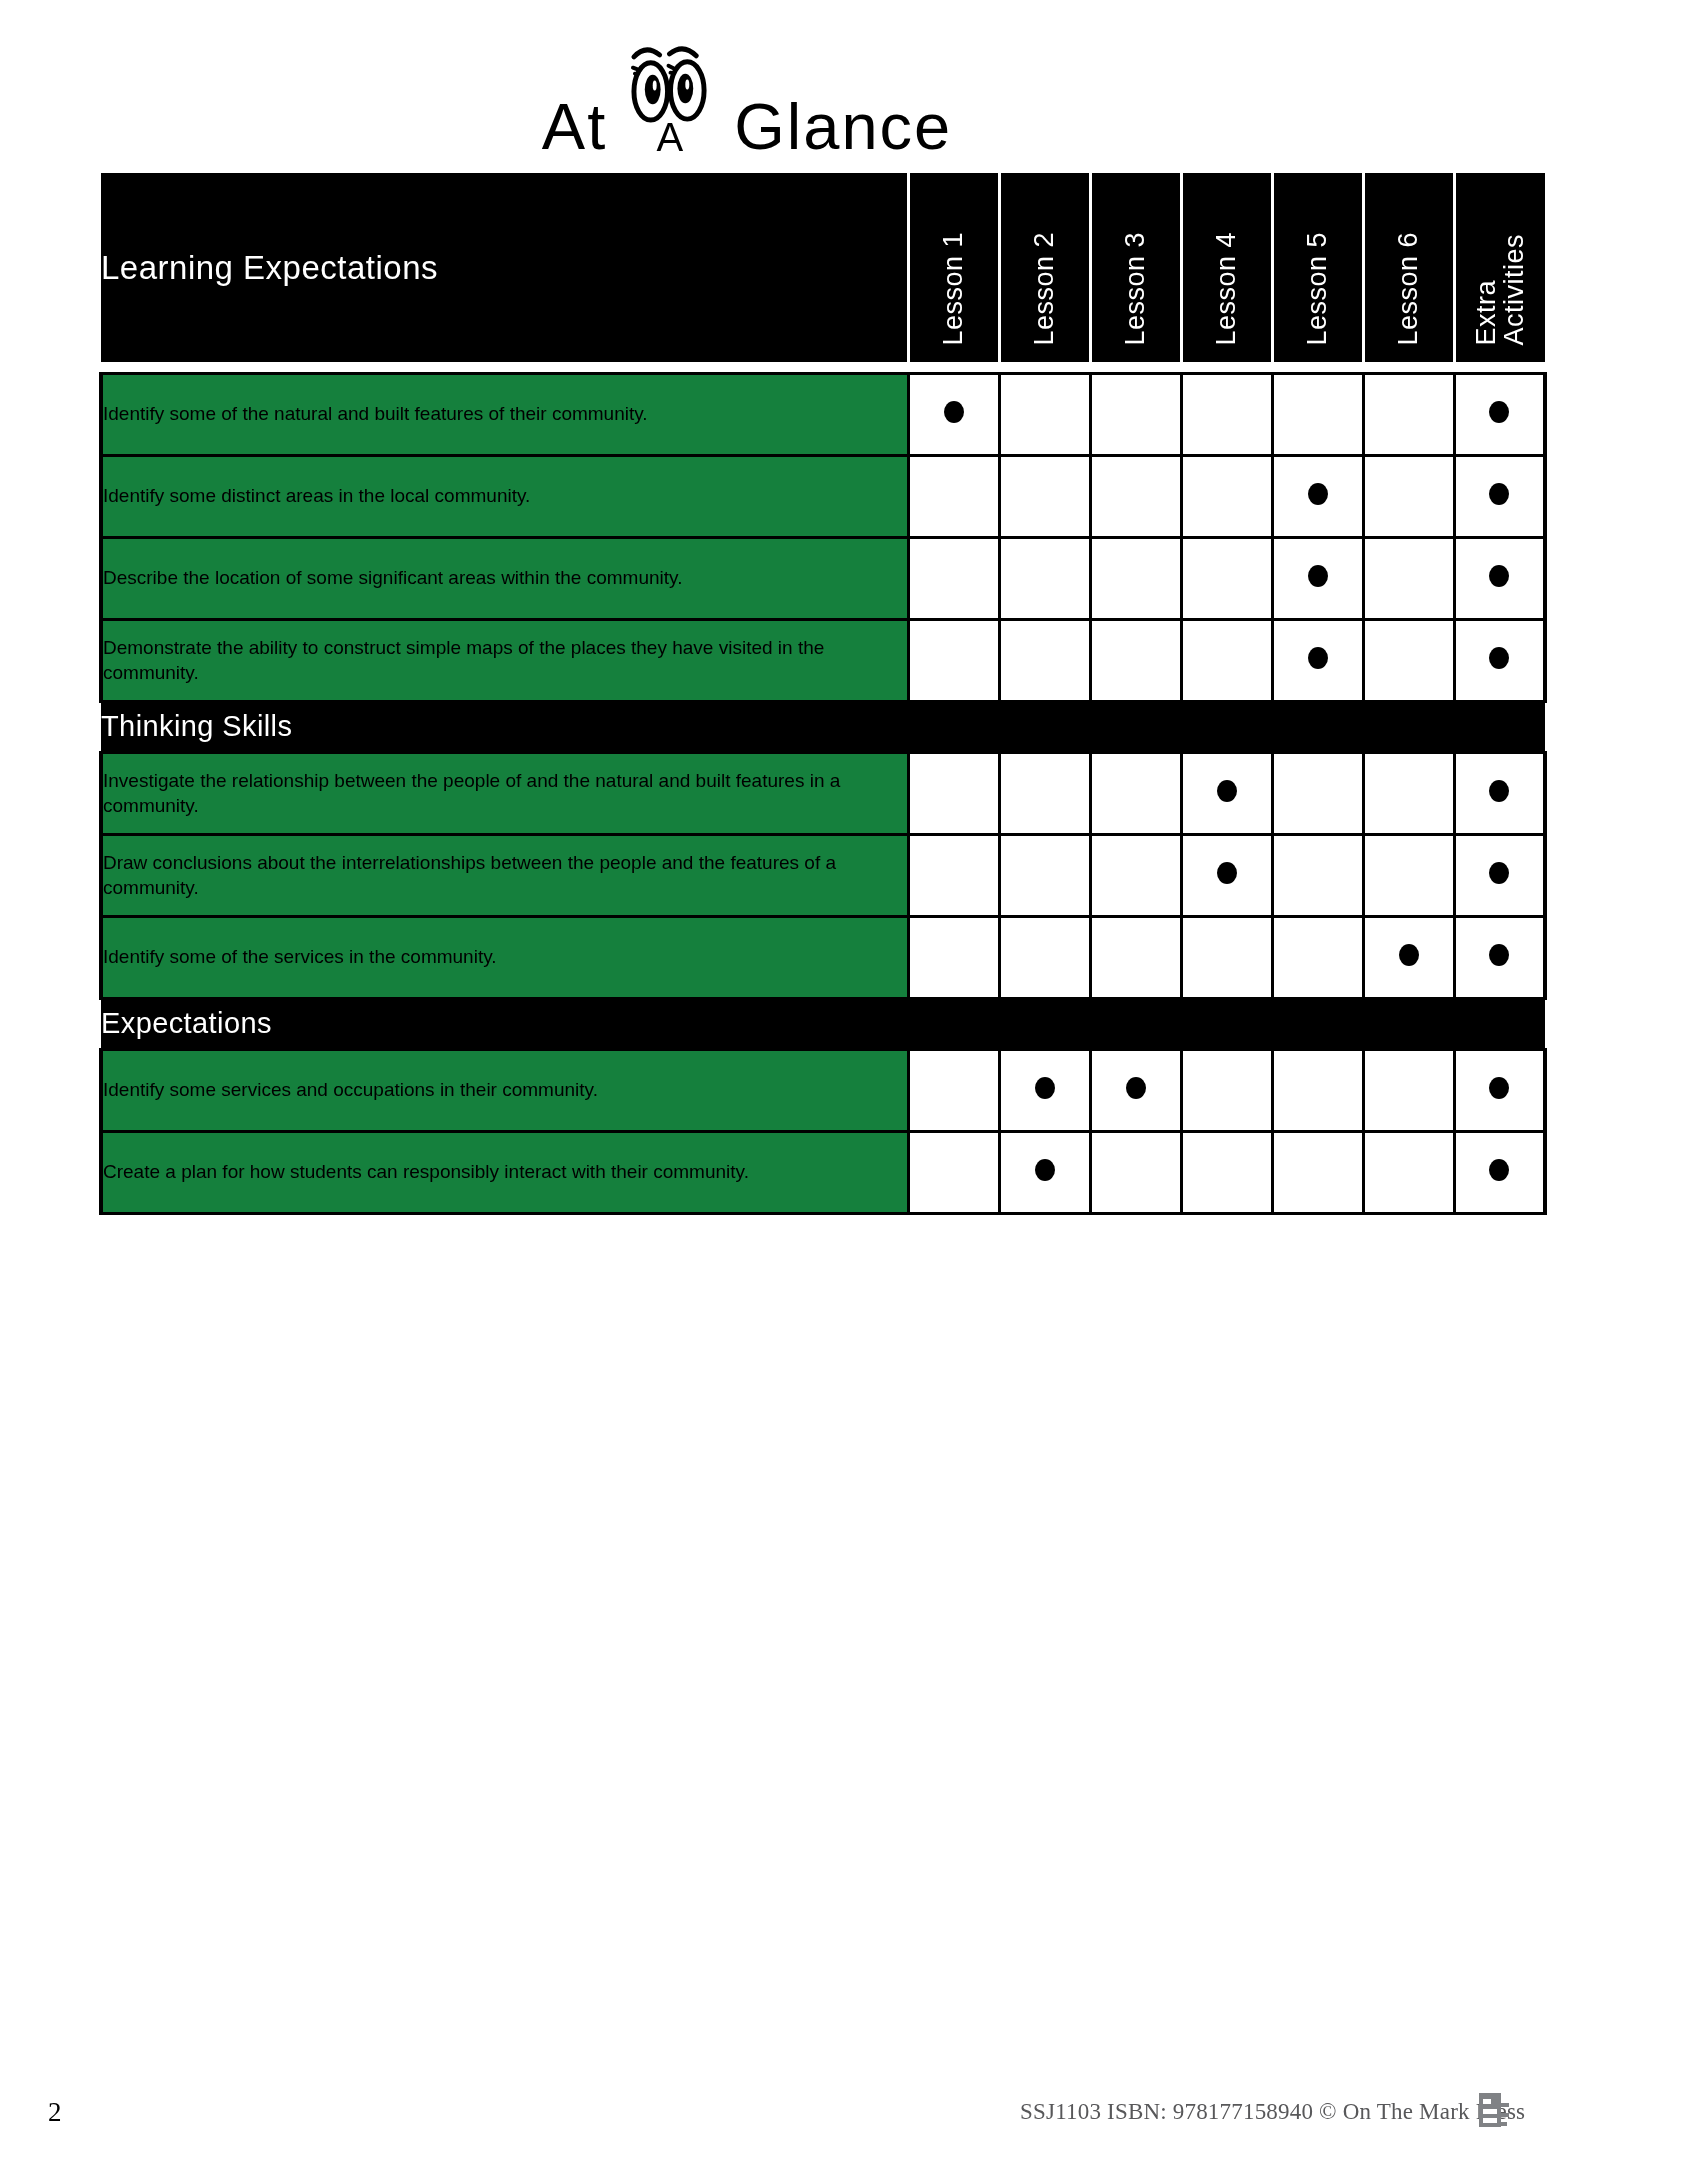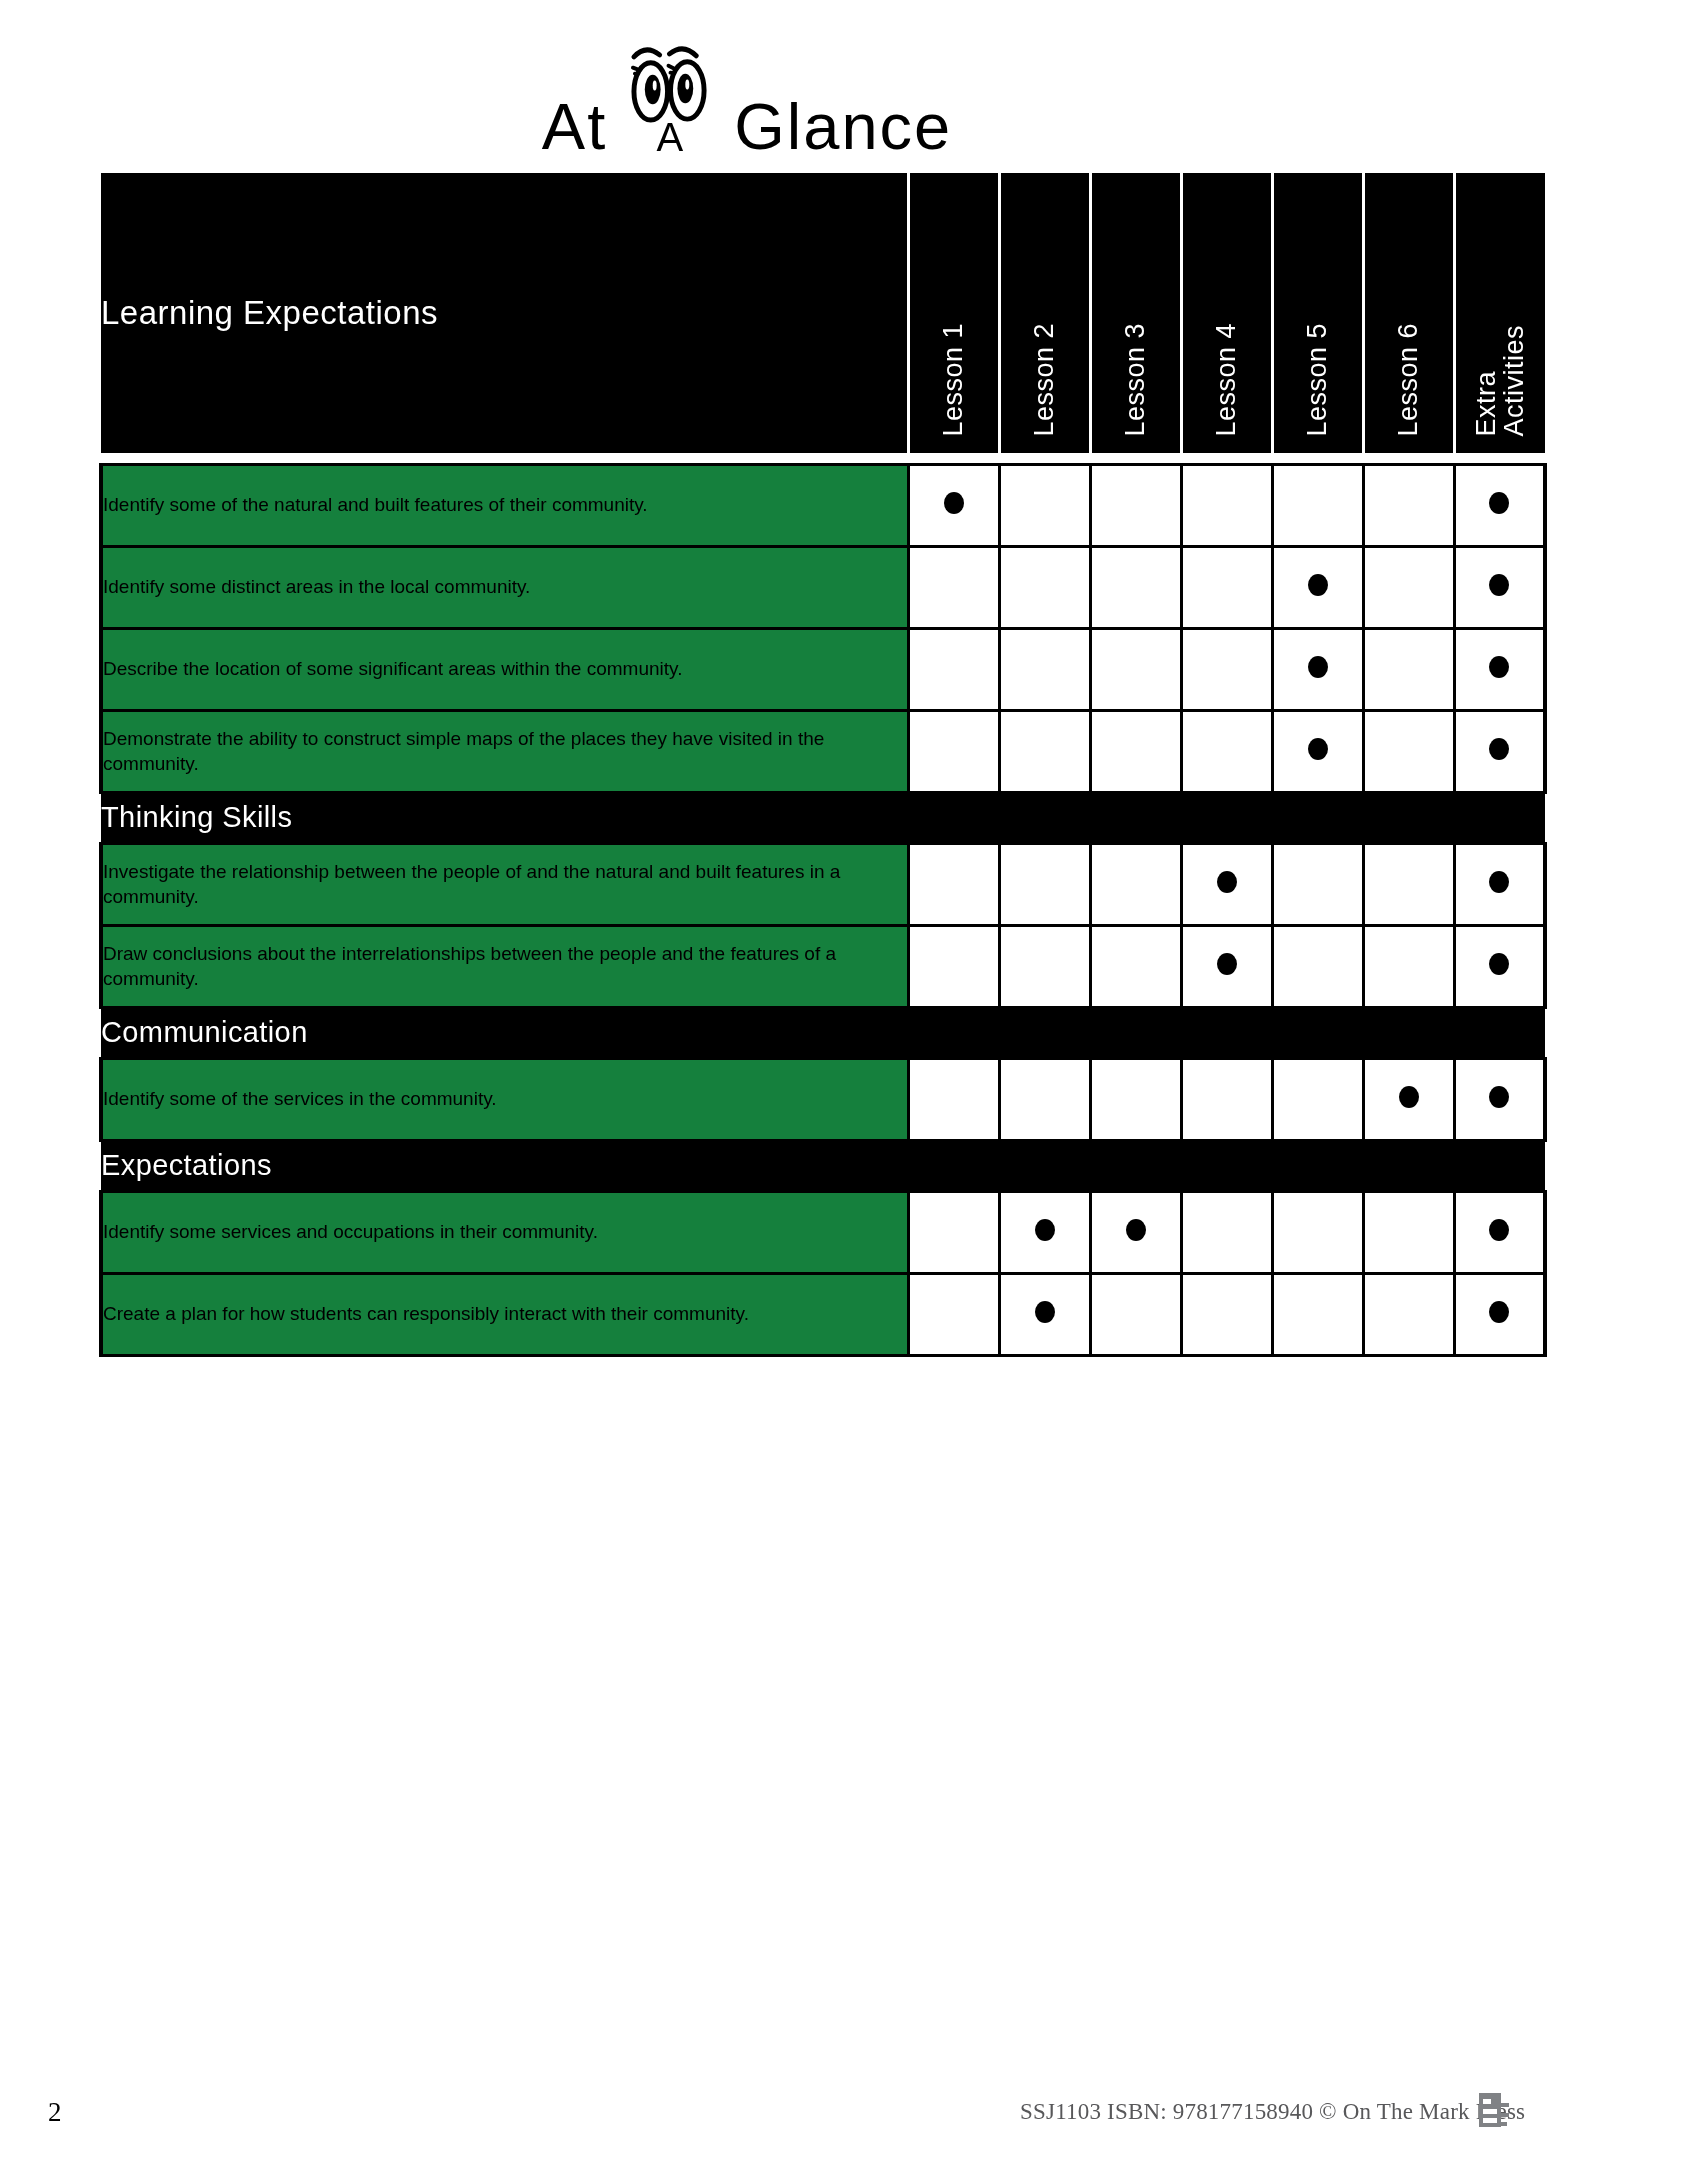--- a/index.html
+++ b/index.html
@@ -70,21 +70,21 @@
     width: 1445px;
   }
   table.chart td, table.chart th {
     padding: 0;
     margin: 0;
   }
   col.labelcol { width: 807px; }
   col.datacol  { width: 91px; }
 
   
-  tr.head-row { height: 280px; }
+  tr.head-row { height: 189px; }
   th.head-label {
     background: #000;
     color: #fff;
     text-align: left;
     vertical-align: middle;
     font-size: 33px;
     font-weight: 400;
     padding-left: 42px;
     letter-spacing: 0.5px;
     border: none;
@@ -322,23 +322,20 @@
         </tr>
         <tr class="data-row">
           <td class="expect">Draw conclusions about the interrelationships between the people and the features of a community.</td>
           <td class="mark"><span class="dot empty"></span></td>
           <td class="mark"><span class="dot empty"></span></td>
           <td class="mark"><span class="dot empty"></span></td>
           <td class="mark"><span class="dot"></span></td>
           <td class="mark"><span class="dot empty"></span></td>
           <td class="mark"><span class="dot empty"></span></td>
           <td class="mark last"><span class="dot"></span></td>
-        </tr>
-        <tr class="section-row">
-          <td class="section-cell" colspan="8">Communication</td>
         </tr>
         <tr class="data-row">
           <td class="expect">Identify some of the services in the community.</td>
           <td class="mark"><span class="dot empty"></span></td>
           <td class="mark"><span class="dot empty"></span></td>
           <td class="mark"><span class="dot empty"></span></td>
           <td class="mark"><span class="dot empty"></span></td>
           <td class="mark"><span class="dot empty"></span></td>
           <td class="mark"><span class="dot"></span></td>
           <td class="mark last"><span class="dot"></span></td>

